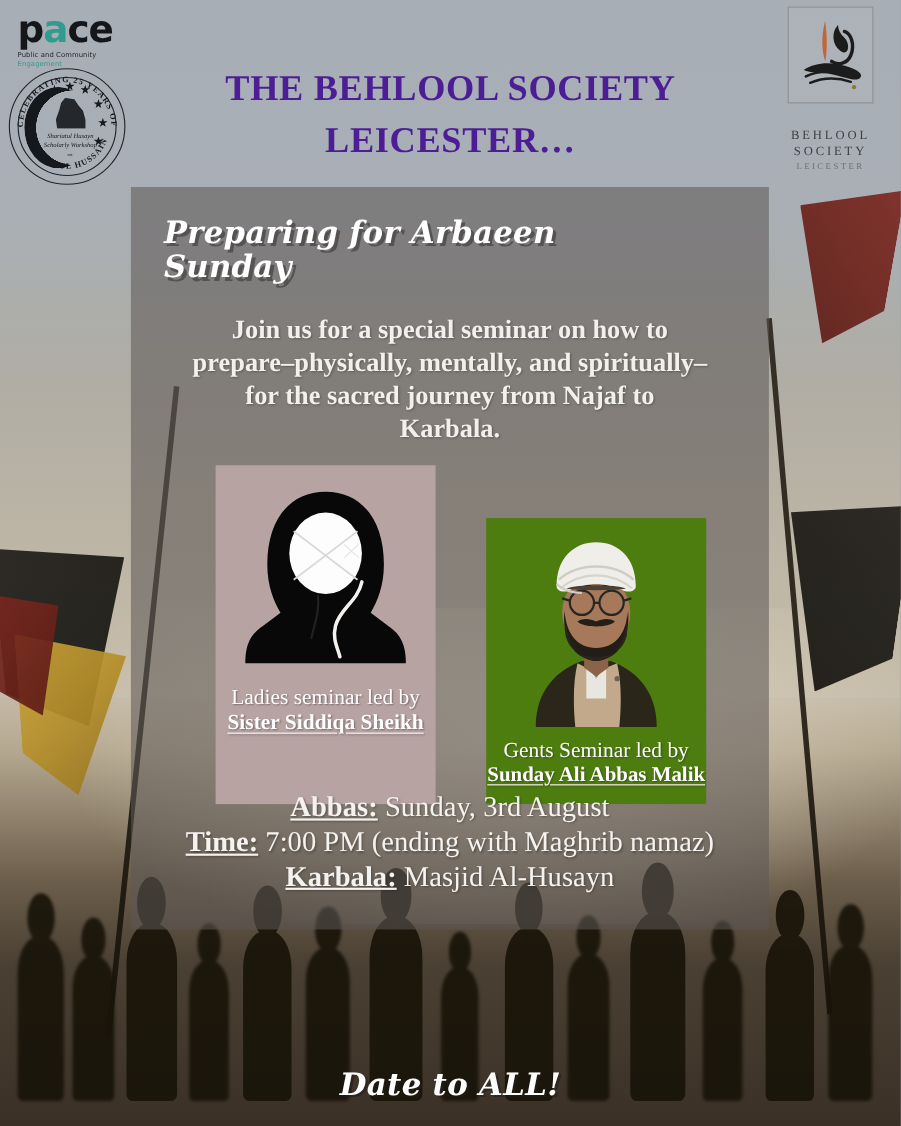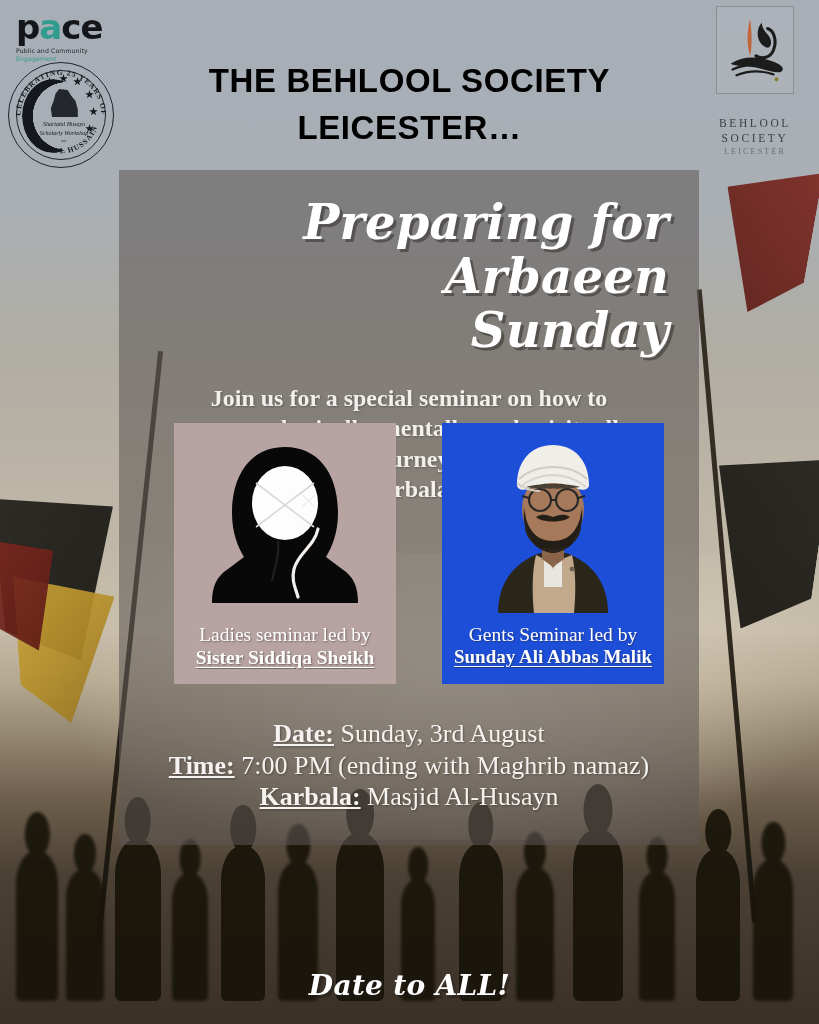--- a/index.html
+++ b/index.html
@@ -223,44 +223,44 @@
     letter-spacing: 2.2px;
     color: #6d6f74;
   }
 
   
   .presents {
     position: absolute;
     left: 0; right: 0;
     top: 58px;
     text-align: center;
-    font-family: Liberation Sans, sans-serif;
+    font-family: Liberation Serif, serif;
     font-weight: 700;
     font-size: 33px;
     line-height: 1.42;
     letter-spacing: .6px;
-    color: #000000;
+    color: #4c1d95;
   }
 
   
   .panel {
     position: absolute;
     left: 119px; top: 170px;
     width: 580px; height: 675px;
     background: rgba(92,88,86,.56);
     backdrop-filter: none;
   }
 
   .title {
     margin: 26px 30px 0;
-    text-align: right;
+    text-align: left;
     font-family: "DejaVu Serif", "Liberation Serif", serif;
     font-weight: 700;
     font-style: italic;
-    font-size: 48px;
+    font-size: 28px;
     line-height: 1.12;
     color: #ffffff;
     text-shadow: 3px 3px 0 rgba(40,36,34,.48);
     letter-spacing: .2px;
   }
 
   .blurb {
     margin: 26px 56px 0;
     text-align: center;
     font-family: "Liberation Serif", "DejaVu Serif", serif;
@@ -274,28 +274,28 @@
   
   .cards {
     position: absolute;
     left: 54px; right: 34px;
     top: 253px;
     display: flex;
     gap: 46px;
     justify-content: center;
   }
   .card {
-    width: 222px;
+    width: 200px;
     padding: 10px 8px 14px;
     display: flex;
     flex-direction: column;
     align-items: center;
   }
   .card-ladies { background: #b8a3a3; }
-  .card-gents  { background: #1d4ed8; }
+  .card-gents  { background: #4d7c0f; margin-top: 48px; }
 
   .portrait {
     width: 182px; height: 176px;
     position: relative;
     margin: 4px 0 10px;
   }
 
   
   .hijab { position: absolute; inset: 0; }
   .hijab svg { width: 100%; height: 100%; display: block; }
@@ -535,21 +535,21 @@
           </div>
         </div>
         <div class="card-caption">
           <span class="lead">Gents Seminar led by</span>
           <span class="who">Sunday Ali Abbas Malik</span>
         </div>
       </div>
     </div>
 
     <div class="details">
-      <span class="row"><span class="lbl">Date:</span><span> Sunday, 3rd August</span></span>
+      <span class="row"><span class="lbl">Abbas:</span><span> Sunday, 3rd August</span></span>
       <span class="row"><span class="lbl">Time:</span><span> 7:00 PM (ending with Maghrib namaz)</span></span>
       <span class="row"><span class="lbl">Karbala:</span><span> Masjid Al-Husayn</span></span>
     </div>
   </div>
 
   <div class="openall">Date to ALL!</div>
 
 </div>
 
 </body></html>

